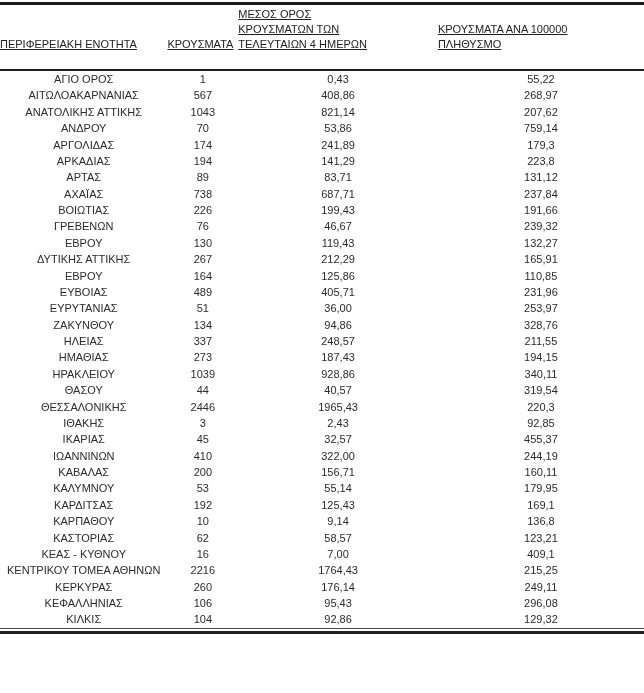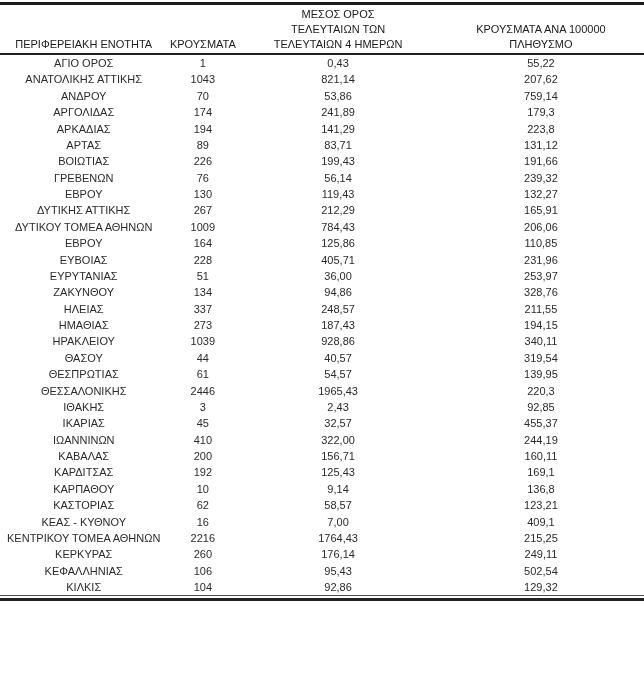--- a/index.html
+++ b/index.html
@@ -31,26 +31,27 @@
   }
   col.c-region  { width: 26%; }
   col.c-cases   { width: 11%; }
   col.c-avg7    { width: 31%; }
   col.c-per100k { width: 32%; }
 
   thead th {
     font-weight: normal;
     font-size: 11px;
     line-height: 15px;
-    text-align: center;
+    text-align: left;
     vertical-align: bottom;
-    padding: 2px 0 1px 0;
+    padding: 2px 0 17px 0;
     border-bottom: 2px solid #1f1f1f;
     white-space: nowrap;
     color: #212121;
+    text-decoration: underline;
   }
   tbody td {
     font-size: 11px;
     line-height: 16.37px;
     height: 16.37px;
     text-align: center;
     vertical-align: middle;
     padding: 0;
     white-space: nowrap;
     color: #2b2b2b;
@@ -69,37 +70,43 @@
       <col class="c-cases">
       <col class="c-avg7">
       <col class="c-per100k">
     </colgroup>
     <thead>
       <tr>
         <th>ΠΕΡΙΦΕΡΕΙΑΚΗ ΕΝΟΤΗΤΑ</th>
         <th>ΚΡΟΥΣΜΑΤΑ</th>
         <th>
           <span class="hline">ΜΕΣΟΣ ΟΡΟΣ</span>
-          <span class="hline">ΤΕΛΕΥΤΑΙΩΝ ΤΩΝ</span>
+          <span class="hline">ΚΡΟΥΣΜΑΤΩΝ ΤΩΝ</span>
           <span class="hline">ΤΕΛΕΥΤΑΙΩΝ 4 ΗΜΕΡΩΝ</span>
         </th>
         <th>
           <span class="hline">ΚΡΟΥΣΜΑΤΑ ΑΝΑ 100000</span>
           <span class="hline">ΠΛΗΘΥΣΜΟ</span>
         </th>
       </tr>
     </thead>
     <tbody id="rows">
         <tr>
     <td>ΑΓΙΟ ΟΡΟΣ</td>
     <td>1</td>
     <td>0,43</td>
     <td>55,22</td>
   </tr>
         <tr>
+    <td>ΑΙΤΩΛΟΑΚΑΡΝΑΝΙΑΣ</td>
+    <td>567</td>
+    <td>408,86</td>
+    <td>268,97</td>
+  </tr>
+        <tr>
     <td>ΑΝΑΤΟΛΙΚΗΣ ΑΤΤΙΚΗΣ</td>
     <td>1043</td>
     <td>821,14</td>
     <td>207,62</td>
   </tr>
         <tr>
     <td>ΑΝΔΡΟΥ</td>
     <td>70</td>
     <td>53,86</td>
     <td>759,14</td>
@@ -116,58 +123,58 @@
     <td>141,29</td>
     <td>223,8</td>
   </tr>
         <tr>
     <td>ΑΡΤΑΣ</td>
     <td>89</td>
     <td>83,71</td>
     <td>131,12</td>
   </tr>
         <tr>
+    <td>ΑΧΑΪΑΣ</td>
+    <td>738</td>
+    <td>687,71</td>
+    <td>237,84</td>
+  </tr>
+        <tr>
     <td>ΒΟΙΩΤΙΑΣ</td>
     <td>226</td>
     <td>199,43</td>
     <td>191,66</td>
   </tr>
         <tr>
     <td>ΓΡΕΒΕΝΩΝ</td>
     <td>76</td>
-    <td>56,14</td>
+    <td>46,67</td>
     <td>239,32</td>
   </tr>
         <tr>
     <td>ΕΒΡΟΥ</td>
     <td>130</td>
     <td>119,43</td>
     <td>132,27</td>
   </tr>
         <tr>
     <td>ΔΥΤΙΚΗΣ ΑΤΤΙΚΗΣ</td>
     <td>267</td>
     <td>212,29</td>
     <td>165,91</td>
   </tr>
         <tr>
-    <td>ΔΥΤΙΚΟΥ ΤΟΜΕΑ ΑΘΗΝΩΝ</td>
-    <td>1009</td>
-    <td>784,43</td>
-    <td>206,06</td>
-  </tr>
-        <tr>
     <td>ΕΒΡΟΥ</td>
     <td>164</td>
     <td>125,86</td>
     <td>110,85</td>
   </tr>
         <tr>
     <td>ΕΥΒΟΙΑΣ</td>
-    <td>228</td>
+    <td>489</td>
     <td>405,71</td>
     <td>231,96</td>
   </tr>
         <tr>
     <td>ΕΥΡΥΤΑΝΙΑΣ</td>
     <td>51</td>
     <td>36,00</td>
     <td>253,97</td>
   </tr>
         <tr>
@@ -194,26 +201,20 @@
     <td>928,86</td>
     <td>340,11</td>
   </tr>
         <tr>
     <td>ΘΑΣΟΥ</td>
     <td>44</td>
     <td>40,57</td>
     <td>319,54</td>
   </tr>
         <tr>
-    <td>ΘΕΣΠΡΩΤΙΑΣ</td>
-    <td>61</td>
-    <td>54,57</td>
-    <td>139,95</td>
-  </tr>
-        <tr>
     <td>ΘΕΣΣΑΛΟΝΙΚΗΣ</td>
     <td>2446</td>
     <td>1965,43</td>
     <td>220,3</td>
   </tr>
         <tr>
     <td>ΙΘΑΚΗΣ</td>
     <td>3</td>
     <td>2,43</td>
     <td>92,85</td>
@@ -230,20 +231,26 @@
     <td>322,00</td>
     <td>244,19</td>
   </tr>
         <tr>
     <td>ΚΑΒΑΛΑΣ</td>
     <td>200</td>
     <td>156,71</td>
     <td>160,11</td>
   </tr>
         <tr>
+    <td>ΚΑΛΥΜΝΟΥ</td>
+    <td>53</td>
+    <td>55,14</td>
+    <td>179,95</td>
+  </tr>
+        <tr>
     <td>ΚΑΡΔΙΤΣΑΣ</td>
     <td>192</td>
     <td>125,43</td>
     <td>169,1</td>
   </tr>
         <tr>
     <td>ΚΑΡΠΑΘΟΥ</td>
     <td>10</td>
     <td>9,14</td>
     <td>136,8</td>
@@ -269,21 +276,21 @@
         <tr>
     <td>ΚΕΡΚΥΡΑΣ</td>
     <td>260</td>
     <td>176,14</td>
     <td>249,11</td>
   </tr>
         <tr>
     <td>ΚΕΦΑΛΛΗΝΙΑΣ</td>
     <td>106</td>
     <td>95,43</td>
-    <td>502,54</td>
+    <td>296,08</td>
   </tr>
         <tr>
     <td>ΚΙΛΚΙΣ</td>
     <td>104</td>
     <td>92,86</td>
     <td>129,32</td>
   </tr>
       </tbody>
   </table>
 

